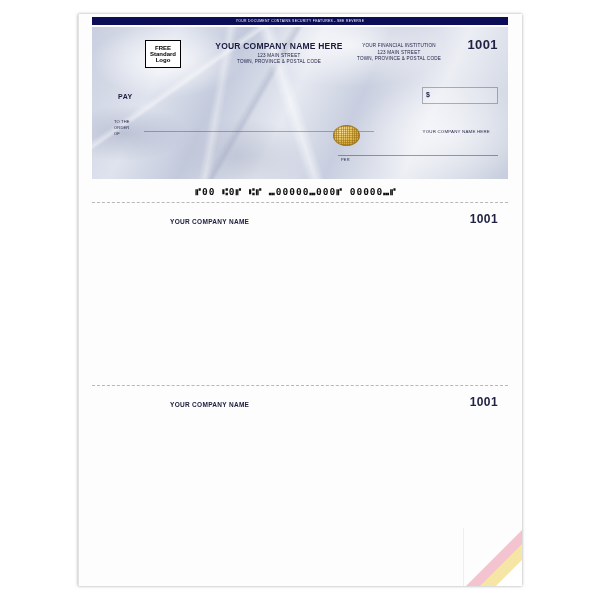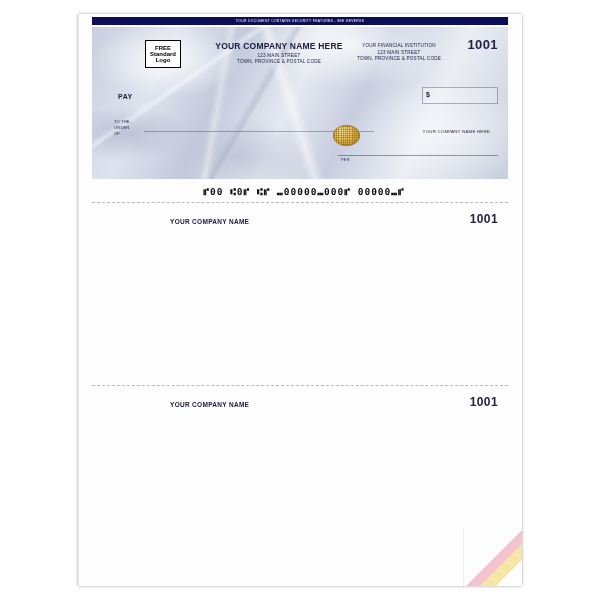--- a/index.html
+++ b/index.html
@@ -259,21 +259,21 @@
     right: 158px;
     top: 130px;
     font-size: 4px;
     color: #2b2b4d;
     letter-spacing: .3px;
   }
 
   
   .micr {
     position: absolute;
-    left: 18px;
+    left: 10px;
     top: 172px;
     width: 416px;
     text-align: center;
     font-family: "DejaVu Sans Mono", monospace;
     font-size: 9.5px;
     font-weight: bold;
     letter-spacing: 1px;
     color: #111;
     white-space: nowrap;
   }

